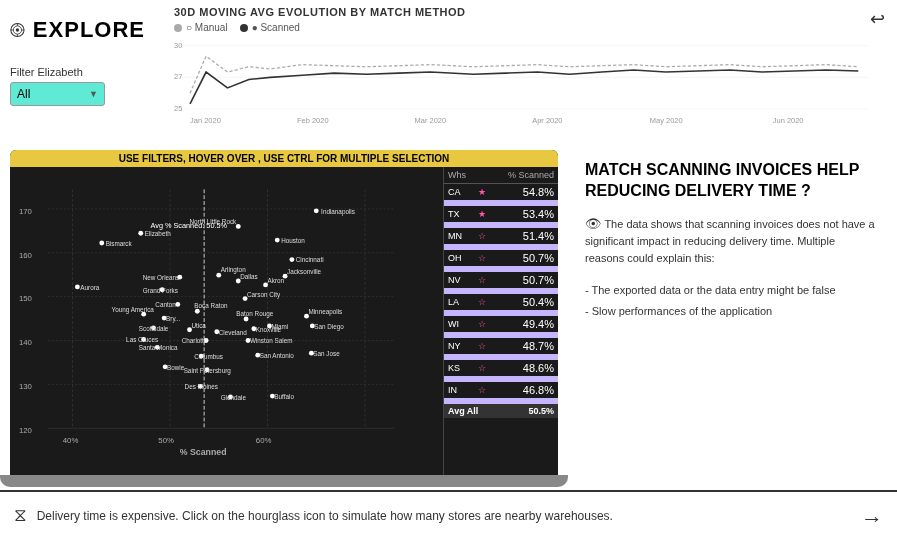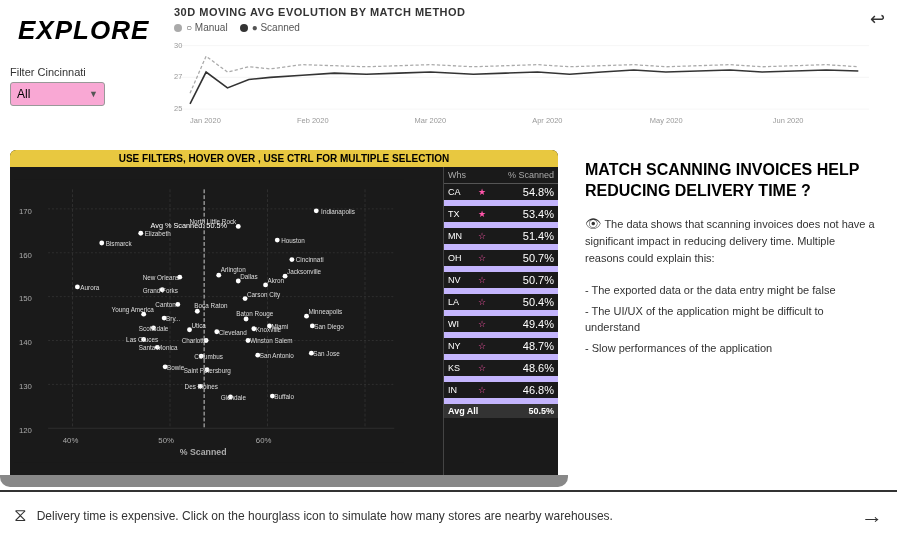--- a/index.html
+++ b/index.html
@@ -28,41 +28,40 @@
       gap: 8px;
       margin-bottom: 18px;
     }
 
     .target-icon {
       width: 36px;
       height: 36px;
     }
 
     .explore-title {
-      font-size: 26px;
+      font-size: 22px;
       font-weight: bold;
       letter-spacing: 1px;
-      font-style: italic;
     }
 
     .filter-label {
       font-size: 11px;
       color: #333;
       margin-bottom: 4px;
     }
 
     .dropdown {
       display: flex;
       align-items: center;
       justify-content: space-between;
       border: 1px solid #999;
       border-radius: 3px;
       padding: 4px 6px;
       font-size: 12px;
-      background: #f9a8d4;
+      background: #5eead4;
       cursor: pointer;
       margin-bottom: 12px;
       width: 95px;
     }
 
     .dropdown-arrow {
       font-size: 9px;
       color: #555;
     }
 
@@ -308,21 +307,21 @@
       <circle cx="18" cy="18" r="4" fill="#333"></circle>
       <line x1="18" y1="2" x2="18" y2="8" stroke="#333" stroke-width="2"></line>
       <line x1="18" y1="28" x2="18" y2="34" stroke="#333" stroke-width="2"></line>
       <line x1="2" y1="18" x2="8" y2="18" stroke="#333" stroke-width="2"></line>
       <line x1="28" y1="18" x2="34" y2="18" stroke="#333" stroke-width="2"></line>
     </svg>
     <span class="explore-title">EXPLORE</span>
   </div>
 
   <div>
-    <div class="filter-label">Filter Cincinnati</div>
+    <div class="filter-label">Filter Elizabeth</div>
     <div class="dropdown">
       <span>All</span>
       <span class="dropdown-arrow">▼</span>
     </div>
   </div>
 
 </div>
 
 <div class="top-chart">
   <div class="chart-title">30D MOVING AVG EVOLUTION BY MATCH METHOD</div>
@@ -588,21 +587,20 @@
     <div class="laptop-base"></div>
   </div>
 
   <div class="info-panel">
     <div class="info-title">MATCH SCANNING INVOICES HELP REDUCING DELIVERY TIME ?</div>
     <div class="info-body">
       <span style="font-size:13px;">👁</span>
       <span>The data shows that scanning invoices does not have a significant impact in reducing delivery time. Multiple reasons could explain this:</span>
       <ul class="info-list">
         <li>The exported data or the data entry might be false</li>
-        <li>The UI/UX of the application might be difficult to understand</li>
         <li>Slow performances of the application</li>
       </ul>
     </div>
   </div>
 </div>
 
 <div class="bottom-bar">
   <span class="bottom-icon">⧖</span>
   <span class="bottom-text">Delivery time is expensive. Click on the hourglass icon to simulate how many stores are nearby warehouses.</span>
   <span class="bottom-arrow">→</span>

